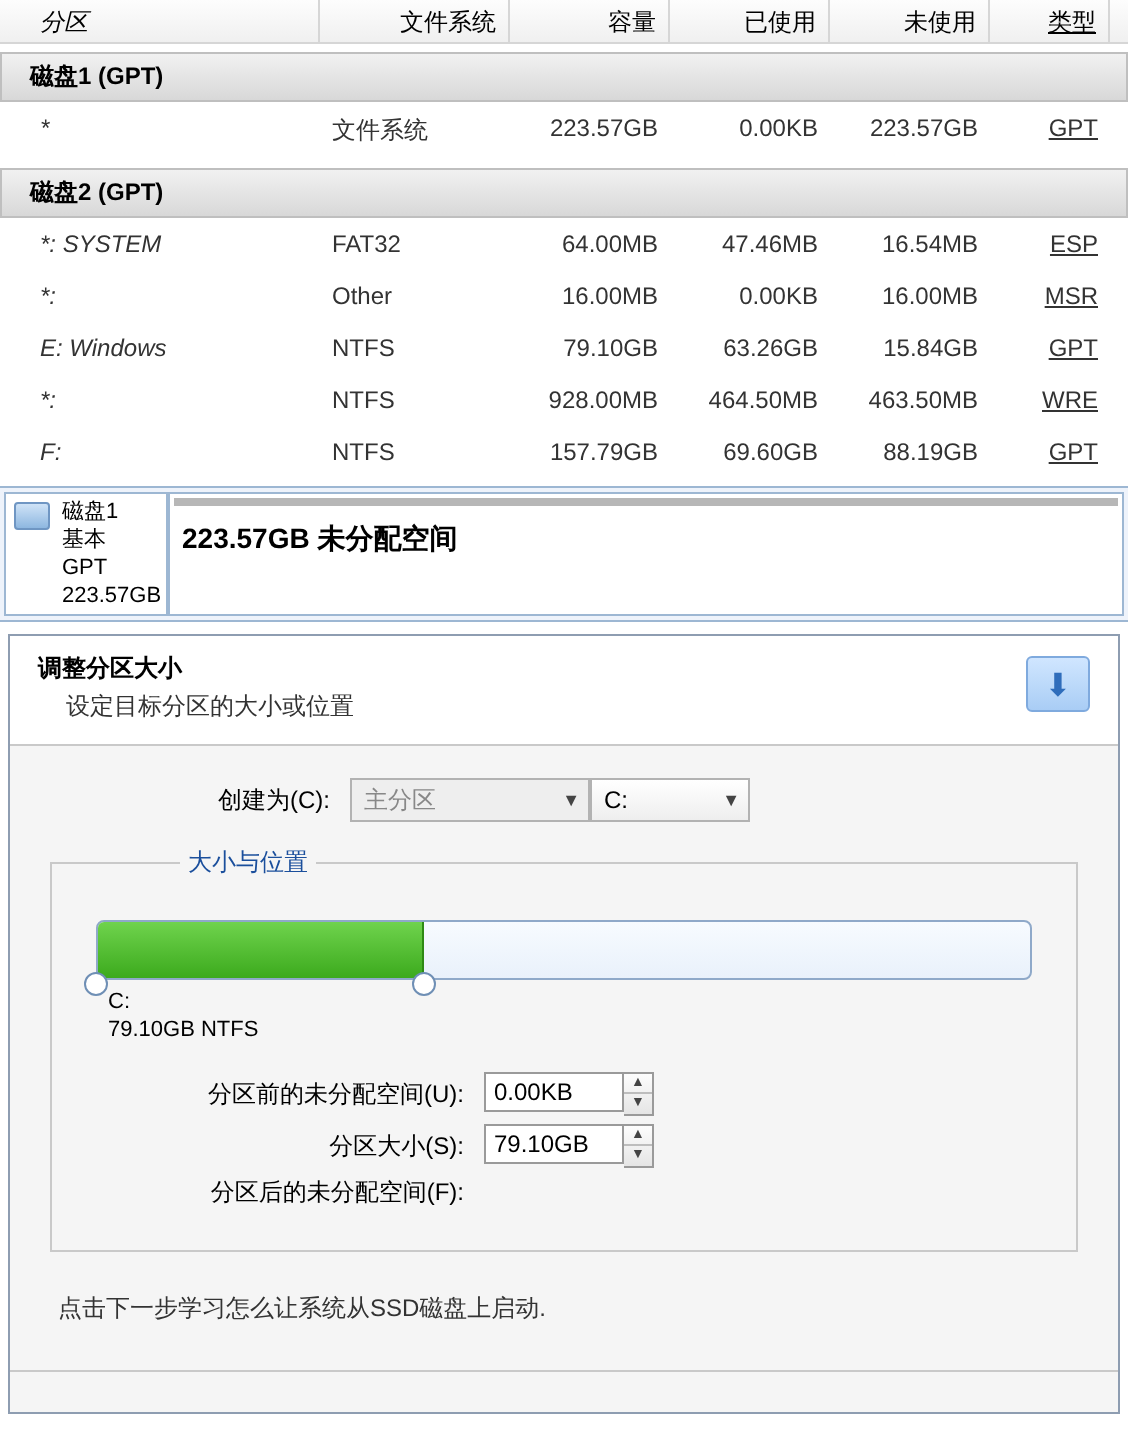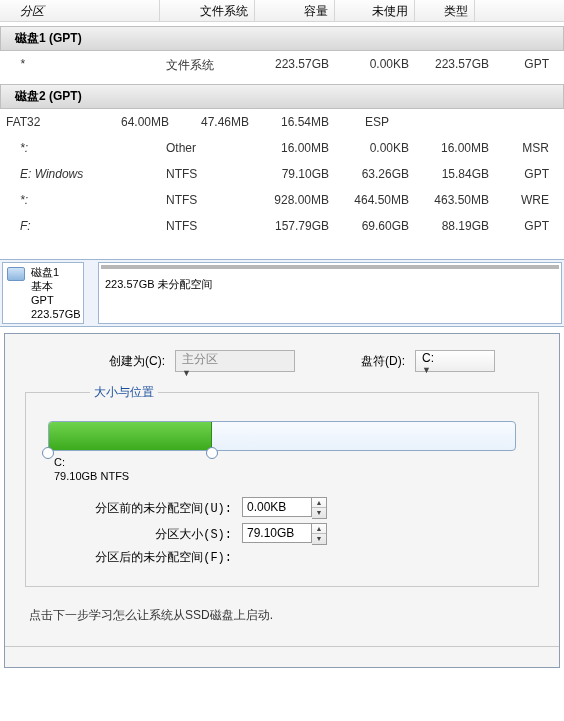--- a/index.html
+++ b/index.html
@@ -24,21 +24,21 @@
     padding: 0 6px;
     text-align: right;
     white-space: nowrap;
   }
   .headerrow > div:first-child { text-align:left; }
   .col-part { width: 160px; text-align:left !important; padding-left: 20px !important; font-style: italic;}
   .col-fs   { width: 95px; }
   .col-cap  { width: 80px; }
   .col-used { width: 80px; }
   .col-free { width: 80px; }
-  .col-type { width: 60px; }
+  .col-type { width: 60px; text-decoration: underline; }
   .tbody { }
   .grouprow {
     background: linear-gradient(#f1f1f1,#d8d8d8);
     border: 1px solid #bfbfbf;
     font-weight: bold;
     padding: 3px 14px;
     margin-top: 4px;
   }
   .datarow {
     display: flex;
@@ -50,45 +50,46 @@
     text-align: right;
   }
   .datarow > div.col-part { text-align:left; padding-left: 30px;}
   .datarow > div.col-fs { text-align:left; }
   
   .diskbar {
     display:flex;
     border-top: 1px solid #9db7d3;
     border-bottom: 1px solid #9db7d3;
     background: #eef3fb;
-    margin-top: 20px;
+    margin-top: 4px;
     padding: 2px;
-    gap: 14px;
+    gap: 0;
   }
   .diskinfo {
     border: 1px solid #9db7d3;
     background: #fff;
     padding: 2px 6px 2px 28px;
     font-size: 11px;
     line-height: 14px;
     position: relative;
     width: 82px;
   }
   .diskinfo .dicon {
     position:absolute; left:4px; top:4px; width:18px;height:14px;
     background: linear-gradient(#cfe3f7,#8eb7e0);
     border:1px solid #6f96c3; border-radius:2px;
   }
   .diskspace {
     flex:1;
     border: 1px solid #9db7d3;
     background:#fff;
     padding: 14px 6px 4px 6px;
-    font-size: 11px;
-    position: relative;
+    font-size: 14px;
+    position: relative;
+    font-weight: bold;
   }
   .diskspace::before{
     content:"";
     position:absolute; left:2px; top:2px; right:2px; height:4px;
     background:#b7b7b7;
   }
   
   .dialog {
     margin: 6px 4px 4px 4px;
     border: 1px solid #8e9db1;
@@ -122,23 +123,23 @@
   }
   .dlgheader .hicon::after{
     content:"⬇";
     position:absolute; left:0;right:0;top:4px;
     text-align:center; color:#2f6dbb; font-size:16px;
   }
   .dlgbody { padding: 12px 20px 14px 20px; background:#f5f5f5;}
   .formrow { display:flex; align-items:center; margin: 4px 0; }
   .formrow label { width: 150px; text-align:right; padding-right:10px;}
   .select {
-    display:inline-flex; justify-content:space-between;
+    display:inline-flex; align-items:center; justify-content:space-between;
     border:1px solid #b2b2b2; background:linear-gradient(#fff,#eee);
-    height:22px; padding:0 4px 0 6px; min-width:80px; font-size:12px;flex-direction:column;
+    height:22px; padding:0 4px 0 6px; min-width:80px; font-size:12px;
   }
   .select .arrow{ font-size:9px; color:#444; }
   .select.disabled { background:#eee; color:#888;}
   fieldset.grp {
     border:1px solid #c9c9c9;
     margin: 12px 0 0 0;
     padding: 20px 16px 16px 16px;
     position: relative;
   }
   fieldset.grp legend { color:#1b4f9c; padding: 0 4px; margin-left: 48px;}
@@ -159,21 +160,21 @@
     background: linear-gradient(#6fd34d,#3caa1d);
     border-right: 1px solid #2e8a14;
   }
   .slabels { margin: 4px 0 0 6px; line-height:14px; font-size:11px;}
   .handle {
     position:absolute; top:26px;
     width:12px; height:12px; background:#fff;
     border:1px solid #6f8fb5; border-radius:50%;
   }
   .sizegrp { margin-top: 14px; }
-  .sizegrp .formrow label { width: 200px; font-family: Liberation Mono, monospace;}
+  .sizegrp .formrow label { width: 200px;}
   .spinner { display:inline-flex; }
   .spinner input[type=text]{
     width:70px; height:20px; border:1px solid #9a9a9a; padding:0 4px;
     font-family: inherit; font-size:12px;
   }
   .spinbtns {
     display:flex; flex-direction:column;
     border:1px solid #9a9a9a; border-left:none;
     background: linear-gradient(#fdfdfd,#e5e5e5);
   }
@@ -190,36 +191,38 @@
     background: #f5f5f5;
   }
 </style>
 </head>
 <body>
 
 <div class="headerrow">
   <div class="col-part">分区</div>
   <div class="col-fs">文件系统</div>
   <div class="col-cap">容量</div>
+  <div class="col-used">已使用</div>
   <div class="col-free">未使用</div>
   <div class="col-type">类型</div>
 </div>
 
 <div class="tbody" id="tbody">
     <div class="grouprow">磁盘1  (GPT)</div>
     <div class="datarow">
       <div class="col-part">*</div>
       <div class="col-fs">文件系统</div>
       <div class="col-cap">223.57GB</div>
       <div class="col-used">0.00KB</div>
       <div class="col-free">223.57GB</div>
       <div class="col-type">GPT</div>
     </div>
     <div class="grouprow">磁盘2  (GPT)</div>
     <div class="datarow">
+      <div class="col-part">*: SYSTEM</div>
       <div class="col-fs">FAT32</div>
       <div class="col-cap">64.00MB</div>
       <div class="col-used">47.46MB</div>
       <div class="col-free">16.54MB</div>
       <div class="col-type">ESP</div>
     </div>
     <div class="datarow">
       <div class="col-part">*:</div>
       <div class="col-fs">Other</div>
       <div class="col-cap">16.00MB</div>
@@ -260,30 +263,34 @@
     <div>基本 GPT</div>
     <div>223.57GB</div>
   </div>
   <div class="diskspace">
     <span>223.57GB 未分配空间</span>
   </div>
 </div>
 
 <div class="dialog">
 
+  <div class="dlgheader">
+    <div class="h1">调整分区大小</div>
+    <div class="h2">设定目标分区的大小或位置</div>
+    <div class="hicon"></div>
+  </div>
 
   <div class="dlgbody">
 
     <div class="formrow">
       <label>创建为(C):</label>
       <div class="select disabled" style="width:120px">
         <span>主分区</span>
         <span class="arrow">▼</span>
       </div>
-      <label style="width:120px">盘符(D):</label>
       <div class="select" style="width:80px">
         <span>C:</span>
         <span class="arrow">▼</span>
       </div>
     </div>
 
     <fieldset class="grp">
       <legend>大小与位置</legend>
 
       <div class="slider">

